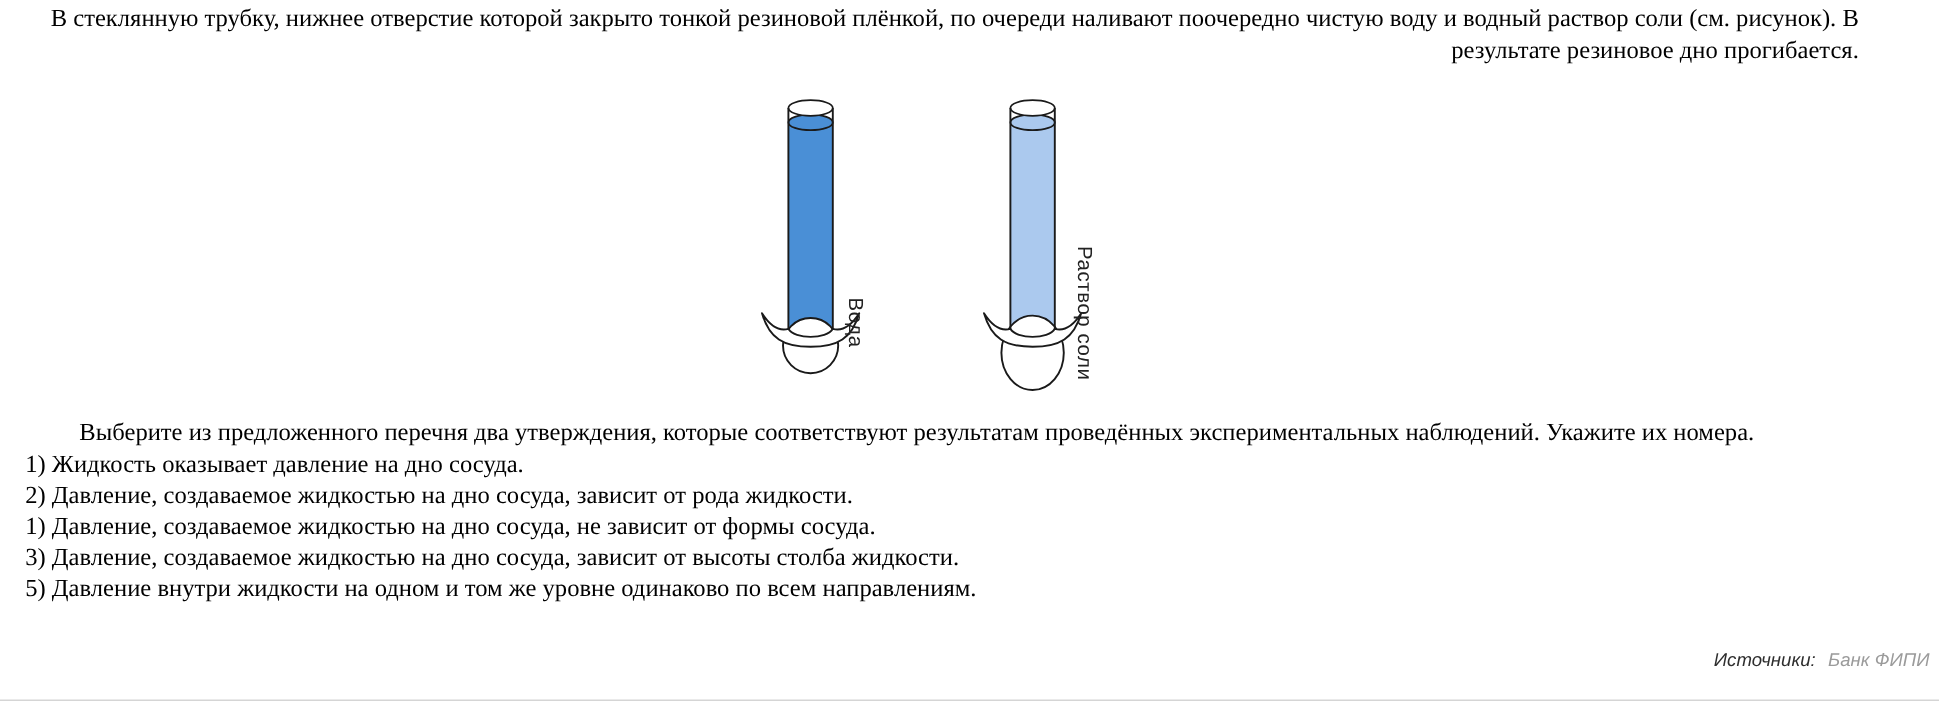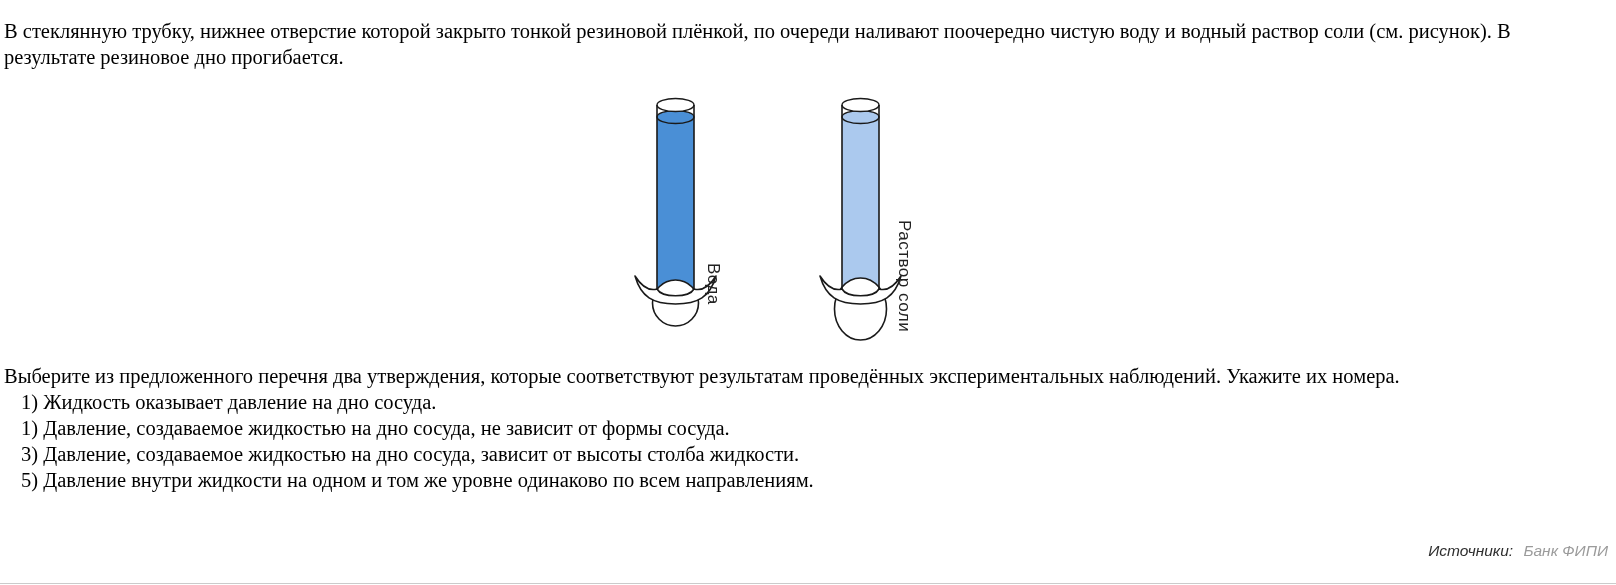--- a/index.html
+++ b/index.html
@@ -15,25 +15,27 @@
     font-family: "Liberation Serif", serif;
     font-size: 20.5px;
     line-height: 1.27;
     color: #000000;
   }
   .text-block {
     margin: 0;
     padding: 0 4px;
   }
   .intro {
-    padding-top: 18px;
+    padding-top: 3px;
     max-width: 1545px;
+    text-align: right;
   }
   .question {
     max-width: 1520px;
+    text-align: center;
   }
   .options {
     margin: 0;
     padding: 0 21px;
   }
   .option-line {
     white-space: nowrap;
   }
   .figure-area {
     position: relative;
@@ -103,20 +105,21 @@
   </svg>
 
   <div class="tube-label" style="left:702px; top:170px">Вода</div>
   <div class="tube-label" style="left:893px; top:127px">Раствор соли</div>
 </div>
 
 <p class="text-block question">Выберите из предложенного перечня два утверждения, которые соответствуют результатам проведённых экспериментальных наблюдений. Укажите их номера.</p>
 
 <div class="options">
   <div class="option-line">1) Жидкость оказывает давление на дно сосуда.</div>
+  <div class="option-line">2) Давление, создаваемое жидкостью на дно сосуда, зависит от рода жидкости.</div>
   <div class="option-line">1) Давление, создаваемое жидкостью на дно сосуда, не зависит от формы сосуда.</div>
   <div class="option-line">3) Давление, создаваемое жидкостью на дно сосуда, зависит от высоты столба жидкости.</div>
   <div class="option-line">5) Давление внутри жидкости на одном и том же уровне одинаково по всем направлениям.</div>
 </div>
 
 <div class="sources-line">
   <span>Источники:</span>
   <span class="source-link">Банк ФИПИ</span>
 </div>
 

